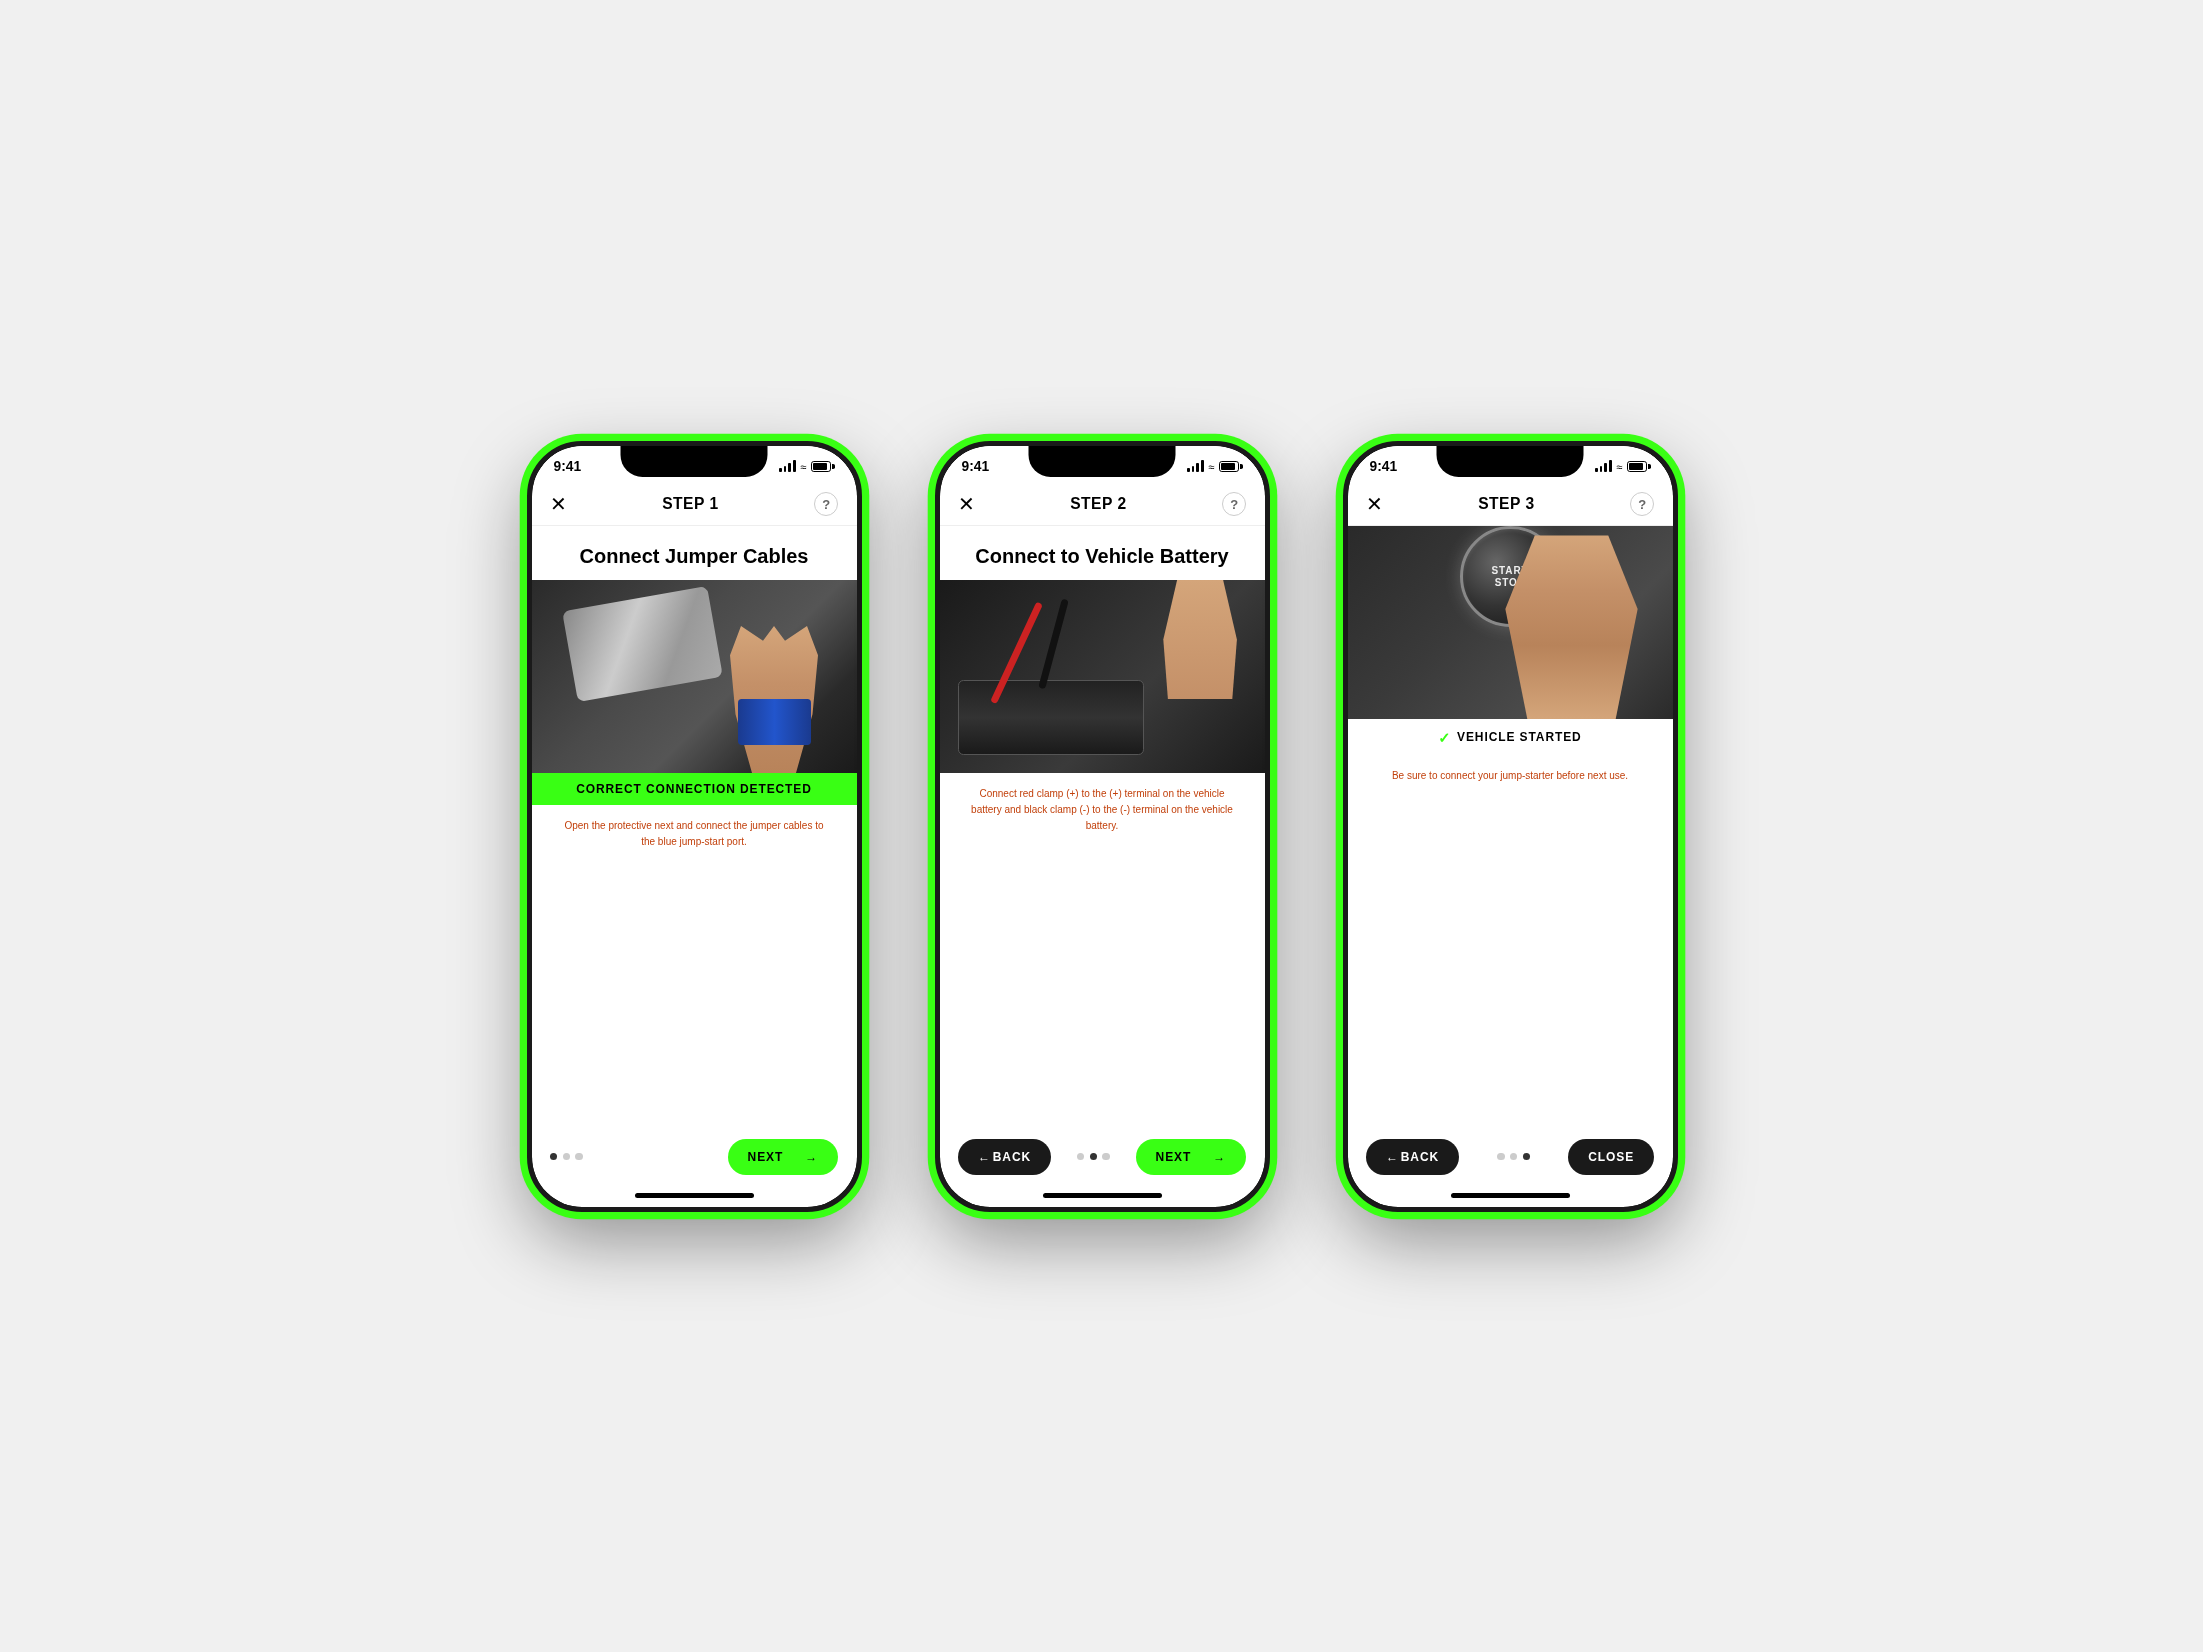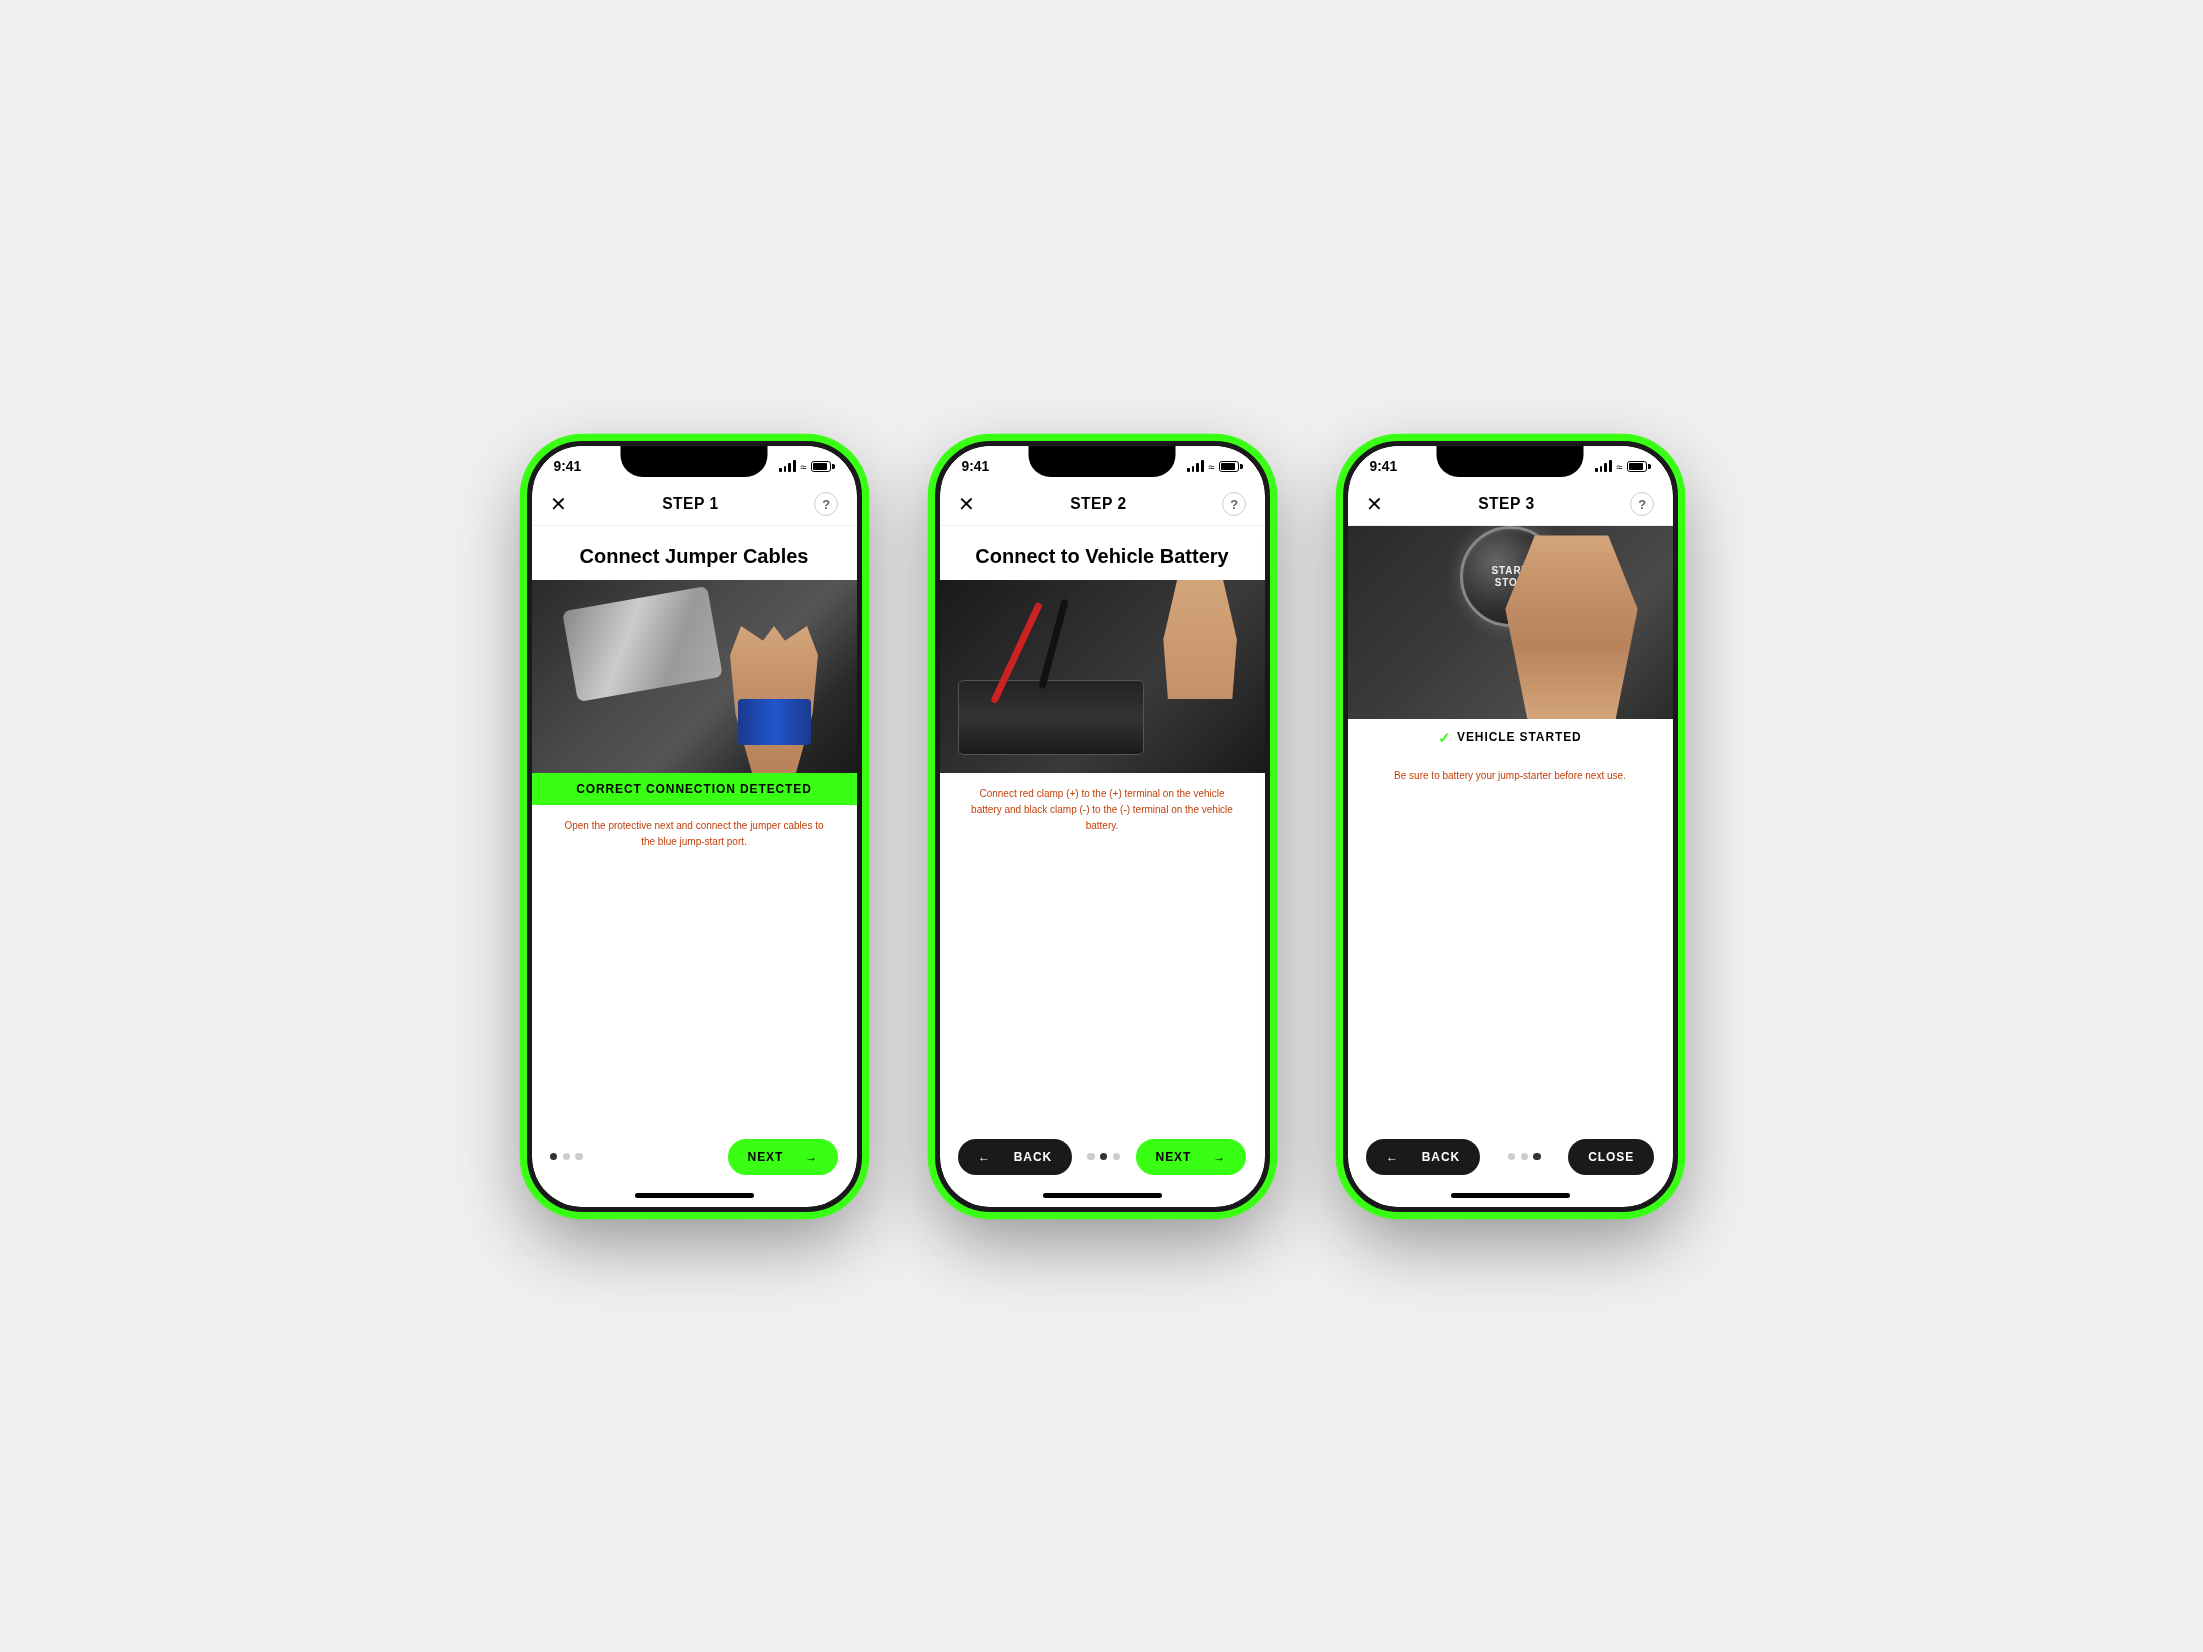--- a/index.html
+++ b/index.html
@@ -320,21 +320,21 @@
       color: #fff;
       border: none;
       border-radius: 27.5px;
       padding: 11px 20px;
       font-size: 12px;
       font-weight: 700;
       letter-spacing: 0.9px;
       cursor: pointer;
       display: flex;
       align-items: center;
-      gap: 23px;
+      gap: 2px;
     }
 
     .btn-next {
       background: #39ff14;
       color: #000;
       border: none;
       border-radius: 27.5px;
       padding: 11px 20px;
       font-size: 12px;
       font-weight: 700;
@@ -605,21 +605,21 @@
             </div>
             <div class="finger-press"></div>
           </div>
         </div>
 
         <div class="status-banner success">
           <span class="check-icon">✓</span>
           <span style="font-weight:700; letter-spacing:0.9px;">VEHICLE STARTED</span>
         </div>
 
-        <div class="description">Be sure to battery your jump-starter before next use.</div>
+        <div class="description">Be sure to connect your jump-starter before next use.</div>
       </div>
 
       <div class="bottom-nav">
         <button class="btn-back">
           <span class="arrow-left"></span>
           <span>BACK</span>
         </button>
         <div class="dots">
           <div class="dot"></div>
           <div class="dot"></div>

